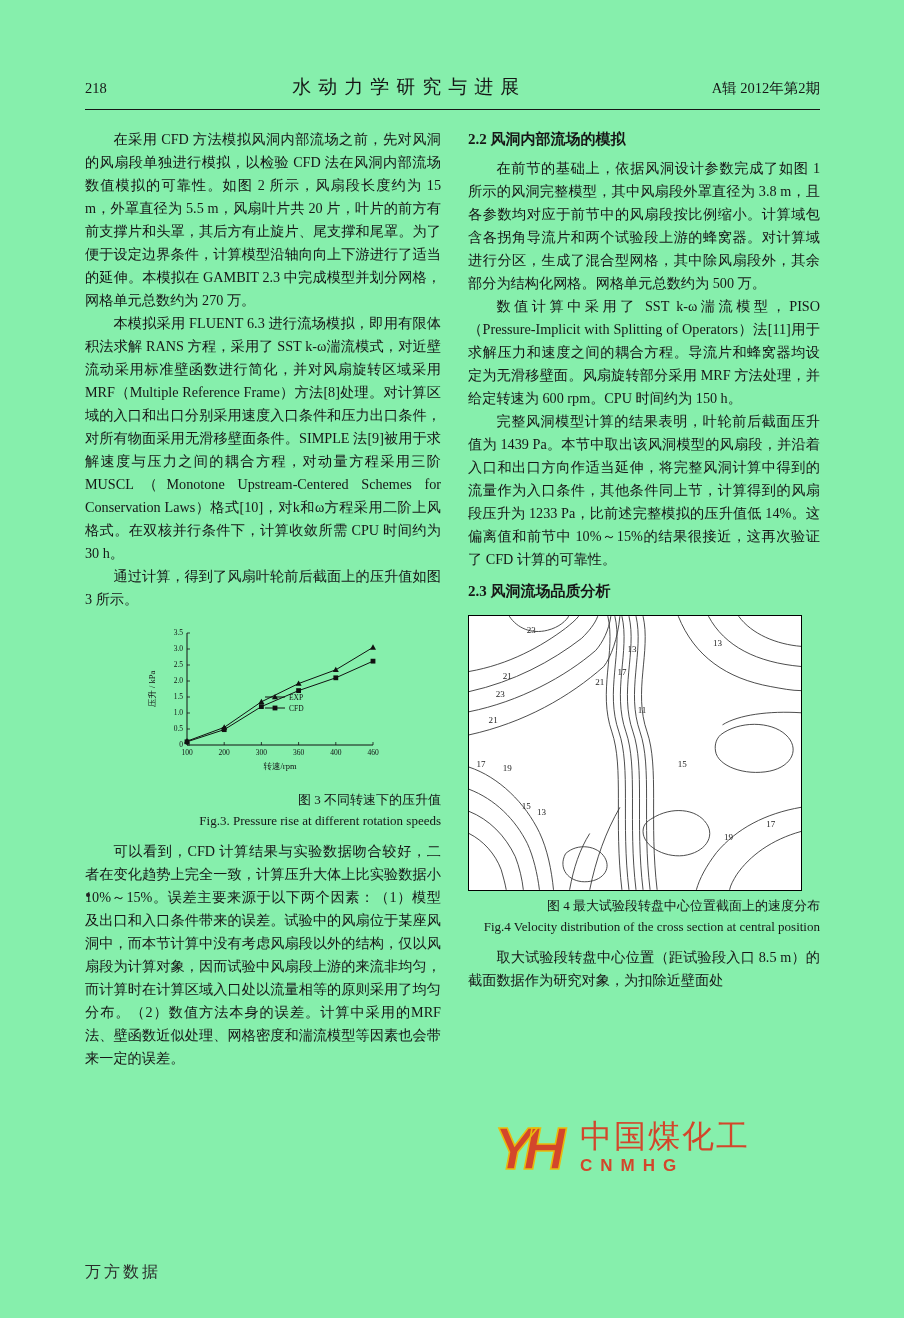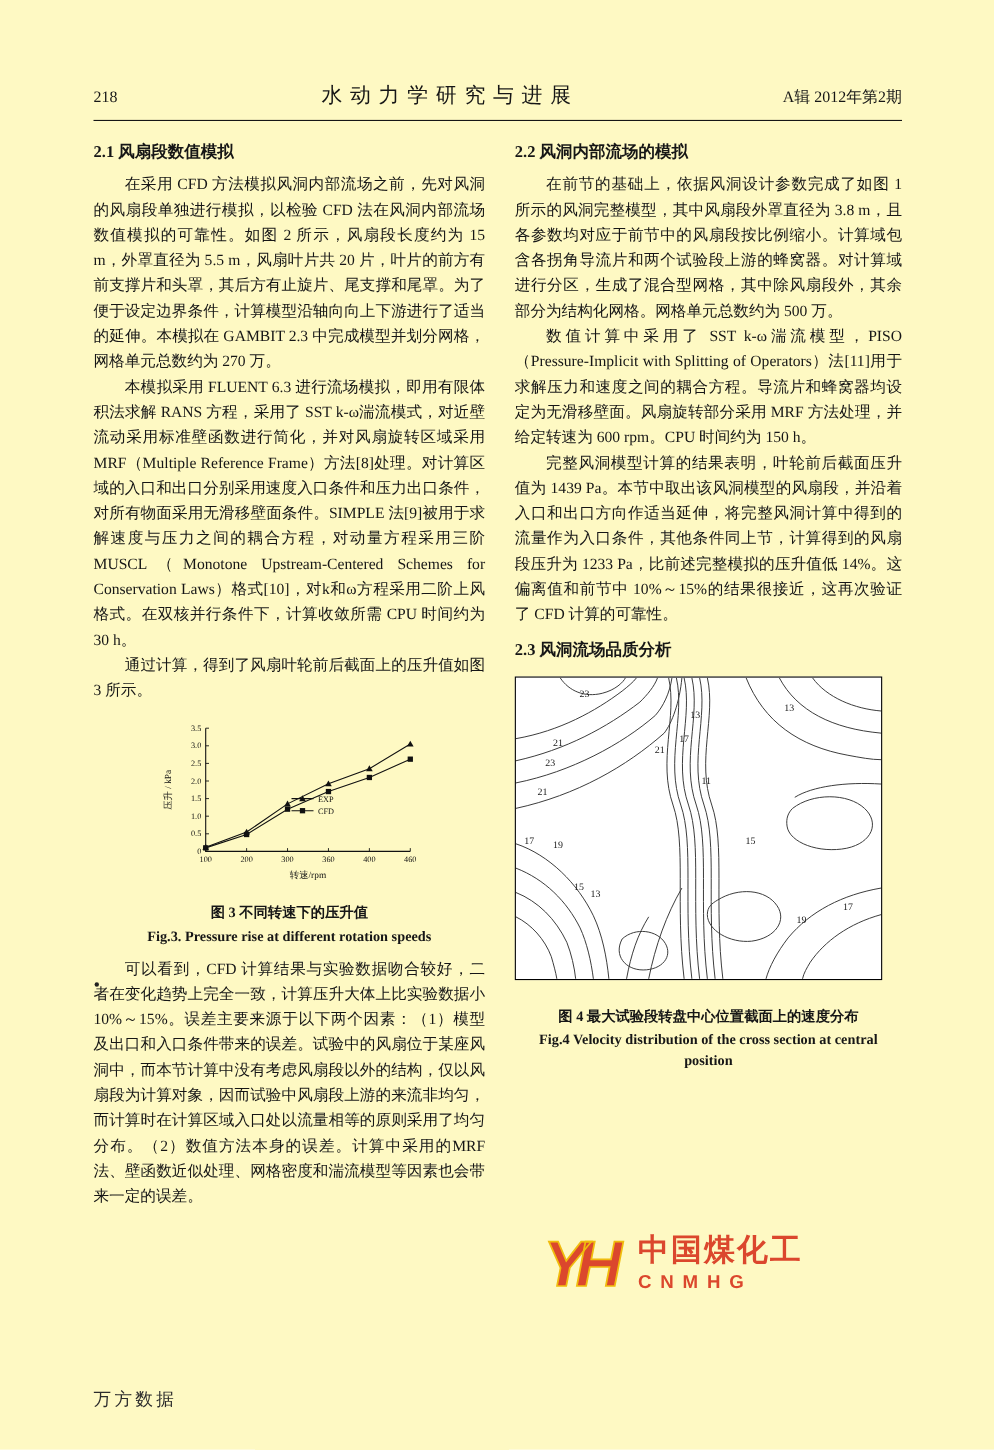--- a/index.html
+++ b/index.html
@@ -1,19 +1,19 @@
 <!DOCTYPE html>
 <html><head>
 <meta charset="utf-8">
 <style>
   html,body{margin:0;padding:0;background:#ffffff;}
   #page{
     position:relative;
     width:904px;height:1318px;
-    background:#fef9c3;
+    background:#86efac;
     font-family:"Liberation Serif","DejaVu Serif",serif;
     color:#161616;
     overflow:hidden;
   }
   
   .pg-header{
     position:absolute;left:85px;right:84px;top:74px;
     display:flex;justify-content:space-between;align-items:baseline;
     font-size:14.5px;
     border-bottom:1.6px solid #161616;
@@ -22,32 +22,32 @@
   .journal-title{letter-spacing:7px;font-size:19px;}
   
   .col{position:absolute;top:128px;font-size:14.2px;line-height:23px;text-align:justify;}
   #left-col{left:85px;width:356px;}
   #right-col{left:468px;width:352px;}
   .sec-heading{font-size:15px;font-weight:bold;margin:9px 0 7px 0;line-height:22px;}
   .sec-heading.first{margin-top:0;}
   .para{margin:0;text-indent:2em;}
   
   .fig3-wrap{width:240px;margin:14px auto 2px auto;}
-  .fig-caption{text-align:center;font-size:13px;font-weight:700;line-height:19px;margin:2px 0 0 0;text-indent:0;}
+  .fig-caption{text-align:right;font-size:13px;font-weight:400;line-height:19px;margin:2px 0 0 0;text-indent:0;}
   .fig-caption.en{margin-bottom:10px;}
   
-  .fig4-wrap{width:394px;margin:13px auto 23px auto;}
+  .fig4-wrap{width:394px;margin:13px auto 5px auto;}
   .fig4-wrap svg{display:block;border:1px solid #000;background:#fff;}
   
   #watermark{
     position:absolute;left:494px;top:1116px;z-index:6;
     display:flex;align-items:center;gap:4px;opacity:0.93;
   }
   .wm-text{display:flex;flex-direction:column;font-family:"Liberation Sans","DejaVu Sans",sans-serif;}
-  .wm-line1{font-size:28px;font-weight:bold;color:#d93a22;letter-spacing:2px;line-height:32px;}
+  .wm-line1{font-size:32px;font-weight:normal;color:#d93a22;letter-spacing:2px;line-height:32px;}
   .wm-line2{font-size:17px;font-weight:bold;color:#d93a22;letter-spacing:8px;line-height:22px;margin-top:3px;}
   
   #footer-wanfang{
     position:absolute;left:85px;top:1262px;
     font-size:16px;letter-spacing:3px;color:#2b2b2b;
   }
   .artifact-dot{
     position:absolute;left:86px;top:893px;width:4px;height:4px;
     background:#222;border-radius:50%;
   }
@@ -57,21 +57,20 @@
 
 <div id="page">
 
   <div class="pg-header">
     <span>218</span>
     <span class="journal-title">水动力学研究与进展</span>
     <span>A辑 2012年第2期</span>
   </div>
 
   <div class="col" id="left-col">
-    <div class="sec-heading first">2.1 风扇段数值模拟</div>
     <p class="para">在采用 CFD 方法模拟风洞内部流场之前，先对风洞的风扇段单独进行模拟，以检验 CFD 法在风洞内部流场数值模拟的可靠性。如图 2 所示，风扇段长度约为 15 m，外罩直径为 5.5 m，风扇叶片共 20 片，叶片的前方有前支撑片和头罩，其后方有止旋片、尾支撑和尾罩。为了便于设定边界条件，计算模型沿轴向向上下游进行了适当的延伸。本模拟在 GAMBIT 2.3 中完成模型并划分网格，网格单元总数约为 270 万。</p>
     <p class="para">本模拟采用 FLUENT 6.3 进行流场模拟，即用有限体积法求解 RANS 方程，采用了 SST k-ω湍流模式，对近壁流动采用标准壁函数进行简化，并对风扇旋转区域采用 MRF（Multiple Reference Frame）方法[8]处理。对计算区域的入口和出口分别采用速度入口条件和压力出口条件，对所有物面采用无滑移壁面条件。SIMPLE 法[9]被用于求解速度与压力之间的耦合方程，对动量方程采用三阶 MUSCL（Monotone Upstream-Centered Schemes for Conservation Laws）格式[10]，对k和ω方程采用二阶上风格式。在双核并行条件下，计算收敛所需 CPU 时间约为 30 h。</p>
     <p class="para">通过计算，得到了风扇叶轮前后截面上的压升值如图 3 所示。</p>
 
     <div class="fig3-wrap">
       <svg width="240" height="156" viewBox="0 0 240 156">
           <path d="M44 8 L44 120 L230 120" stroke="#111" stroke-width="1" fill="none"></path>
           <line x1="44" y1="120" x2="47" y2="120" stroke="#111" stroke-width="0.8"></line>
           <text x="40" y="122.4" text-anchor="end" font-size="7.5" fill="#111">0</text>
           <line x1="44" y1="104" x2="47" y2="104" stroke="#111" stroke-width="0.8"></line>
@@ -188,20 +187,21 @@
             <text x="57" y="192" font-size="9" fill="#222" text-anchor="middle">15</text>
             <text x="72" y="198" font-size="9" fill="#222" text-anchor="middle">13</text>
             <text x="258" y="222" font-size="9" fill="#222" text-anchor="middle">19</text>
             <text x="300" y="210" font-size="9" fill="#222" text-anchor="middle">17</text>
           </g>
       </svg>
     </div>
     <p class="fig-caption">图 4 最大试验段转盘中心位置截面上的速度分布</p>
     <p class="fig-caption en">Fig.4 Velocity distribution of the cross section at central position</p>
 
+    <p class="para">取大试验段转盘中心位置（距试验段入口 8.5 m）的截面数据作为研究对象，为扣除近壁面处</p>
   </div>
 
   <div id="watermark">
     <svg width="82" height="64" viewBox="0 0 84 64">
       <text x="0" y="54" font-size="60" font-weight="bold" font-style="italic" fill="#d93a22" stroke="#f0b800" stroke-width="1.6" letter-spacing="-10" font-family="Liberation Sans, sans-serif">YH</text>
     </svg>
     <div class="wm-text">
       <span class="wm-line1">中国煤化工</span>
       <span class="wm-line2">CNMHG</span>
     </div>

